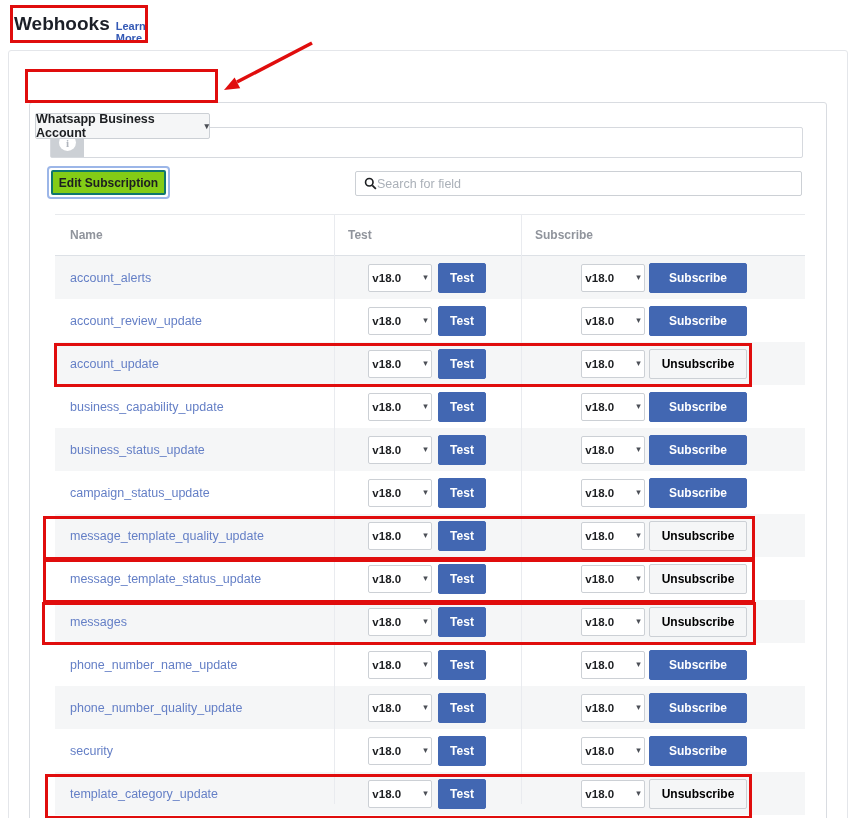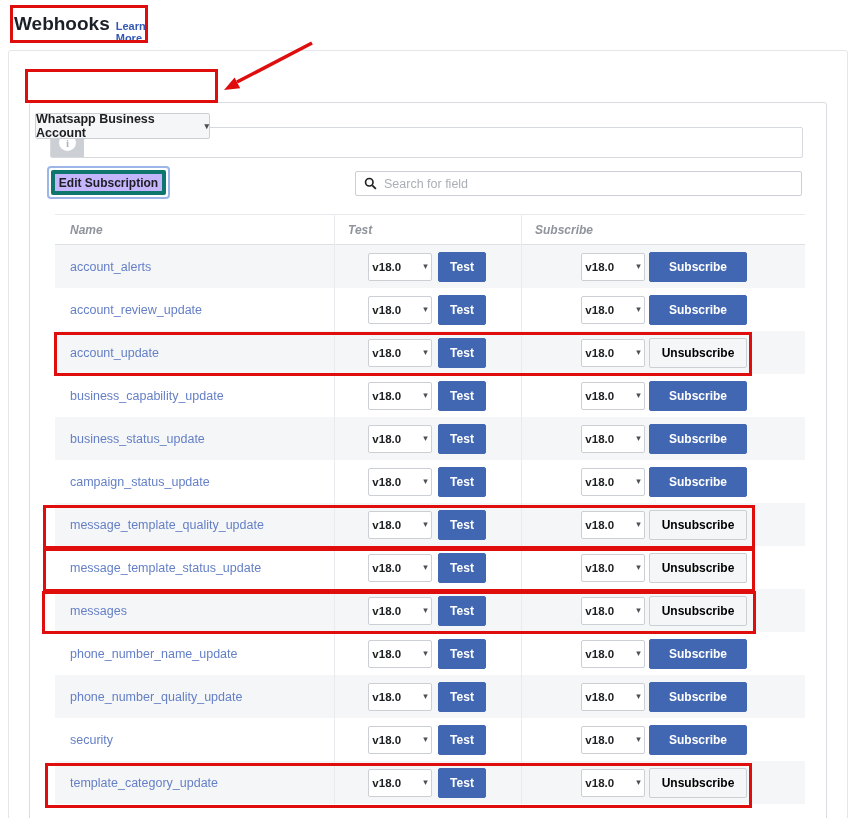--- a/index.html
+++ b/index.html
@@ -34,28 +34,28 @@
   .caret { font-style:normal; font-size:9px; color:#4b4f56; line-height:1; }
 
   
   #banner { left:50px; top:127px; width:753px; height:31px; border:1px solid #d6d9de; border-radius:2px; display:flex; align-items:stretch; background:#fff; }
   #banner-icon-block { width:33px; background:#ccd0d5; display:flex; align-items:center; justify-content:center; flex:0 0 33px; }
   #banner-icon-circle { width:17px; height:17px; border-radius:50%; background:#fff; color:#b0b5bd; font-size:11px; font-weight:bold; display:flex; align-items:center; justify-content:center; font-family:"Liberation Serif", serif; }
   #banner-text { font-size:13px; color:#1c1e21; display:flex; align-items:center; padding-left:14px; }
 
   
   #edit-ring { left:47px; top:166px; padding:2px; border:2px solid #9cb6e8; border-radius:4px; background:#fff; }
-  #edit-btn { width:115px; height:25px; background:#c4b5fd; border:4px solid #0f766e; border-radius:2px; font-size:12px; font-weight:bold; color:#1c1e21; cursor:pointer; font-family:inherit; }
-  #search-box { left:355px; top:171px; width:447px; height:25px; border:1px solid #ccd0d5; border-radius:2px; display:flex; align-items:center; padding:0 8px; gap:7px; background:#fff; }
+  #edit-btn { width:115px; height:25px; background:#84cc16; border:2px solid #0f766e; border-radius:2px; font-size:12px; font-weight:bold; color:#1c1e21; cursor:pointer; font-family:inherit; }
+  #search-box { left:355px; top:171px; width:447px; height:25px; border:1px solid #ccd0d5; border-radius:2px; display:flex; align-items:center; padding:0 8px; background:#fff; }
   #search-input { border:none; outline:none; flex:1; font-size:12.5px; font-family:inherit; color:#1c1e21; background:transparent; }
   #search-input::placeholder { color:#aab0b8; }
 
   
   #table { left:55px; top:214px; width:750px; }
-  #thead { position:relative; height:31px; border-top:1px solid #e8eaed; border-bottom:1px solid #dde1e6;font-style:italic; }
+  #thead { position:relative; height:42px; border-top:1px solid #e8eaed; border-bottom:1px solid #dde1e6; }
   .th { position:absolute; top:50%; transform:translateY(-50%); font-size:12px; font-weight:bold; color:#90949c; }
   #th-name { left:15px; } #th-test { left:293px; } #th-subscribe { left:480px; }
   .vdiv { position:absolute; top:0; width:1px; height:590px; background:#e9ebef; z-index:0; }
   #vdiv-1 { left:279px; } #vdiv-2 { left:466px; }
 
   .row { position:relative; height:43px;text-decoration:underline; }
   .row.odd { background:#f5f6f7; }
   .row.even { background:#fff; }
   .field-link { position:absolute; left:15px; top:50%; transform:translateY(-50%); font-size:12.5px; color:#647fc6; text-decoration:none; cursor:pointer; z-index:1; }
   .sel {

